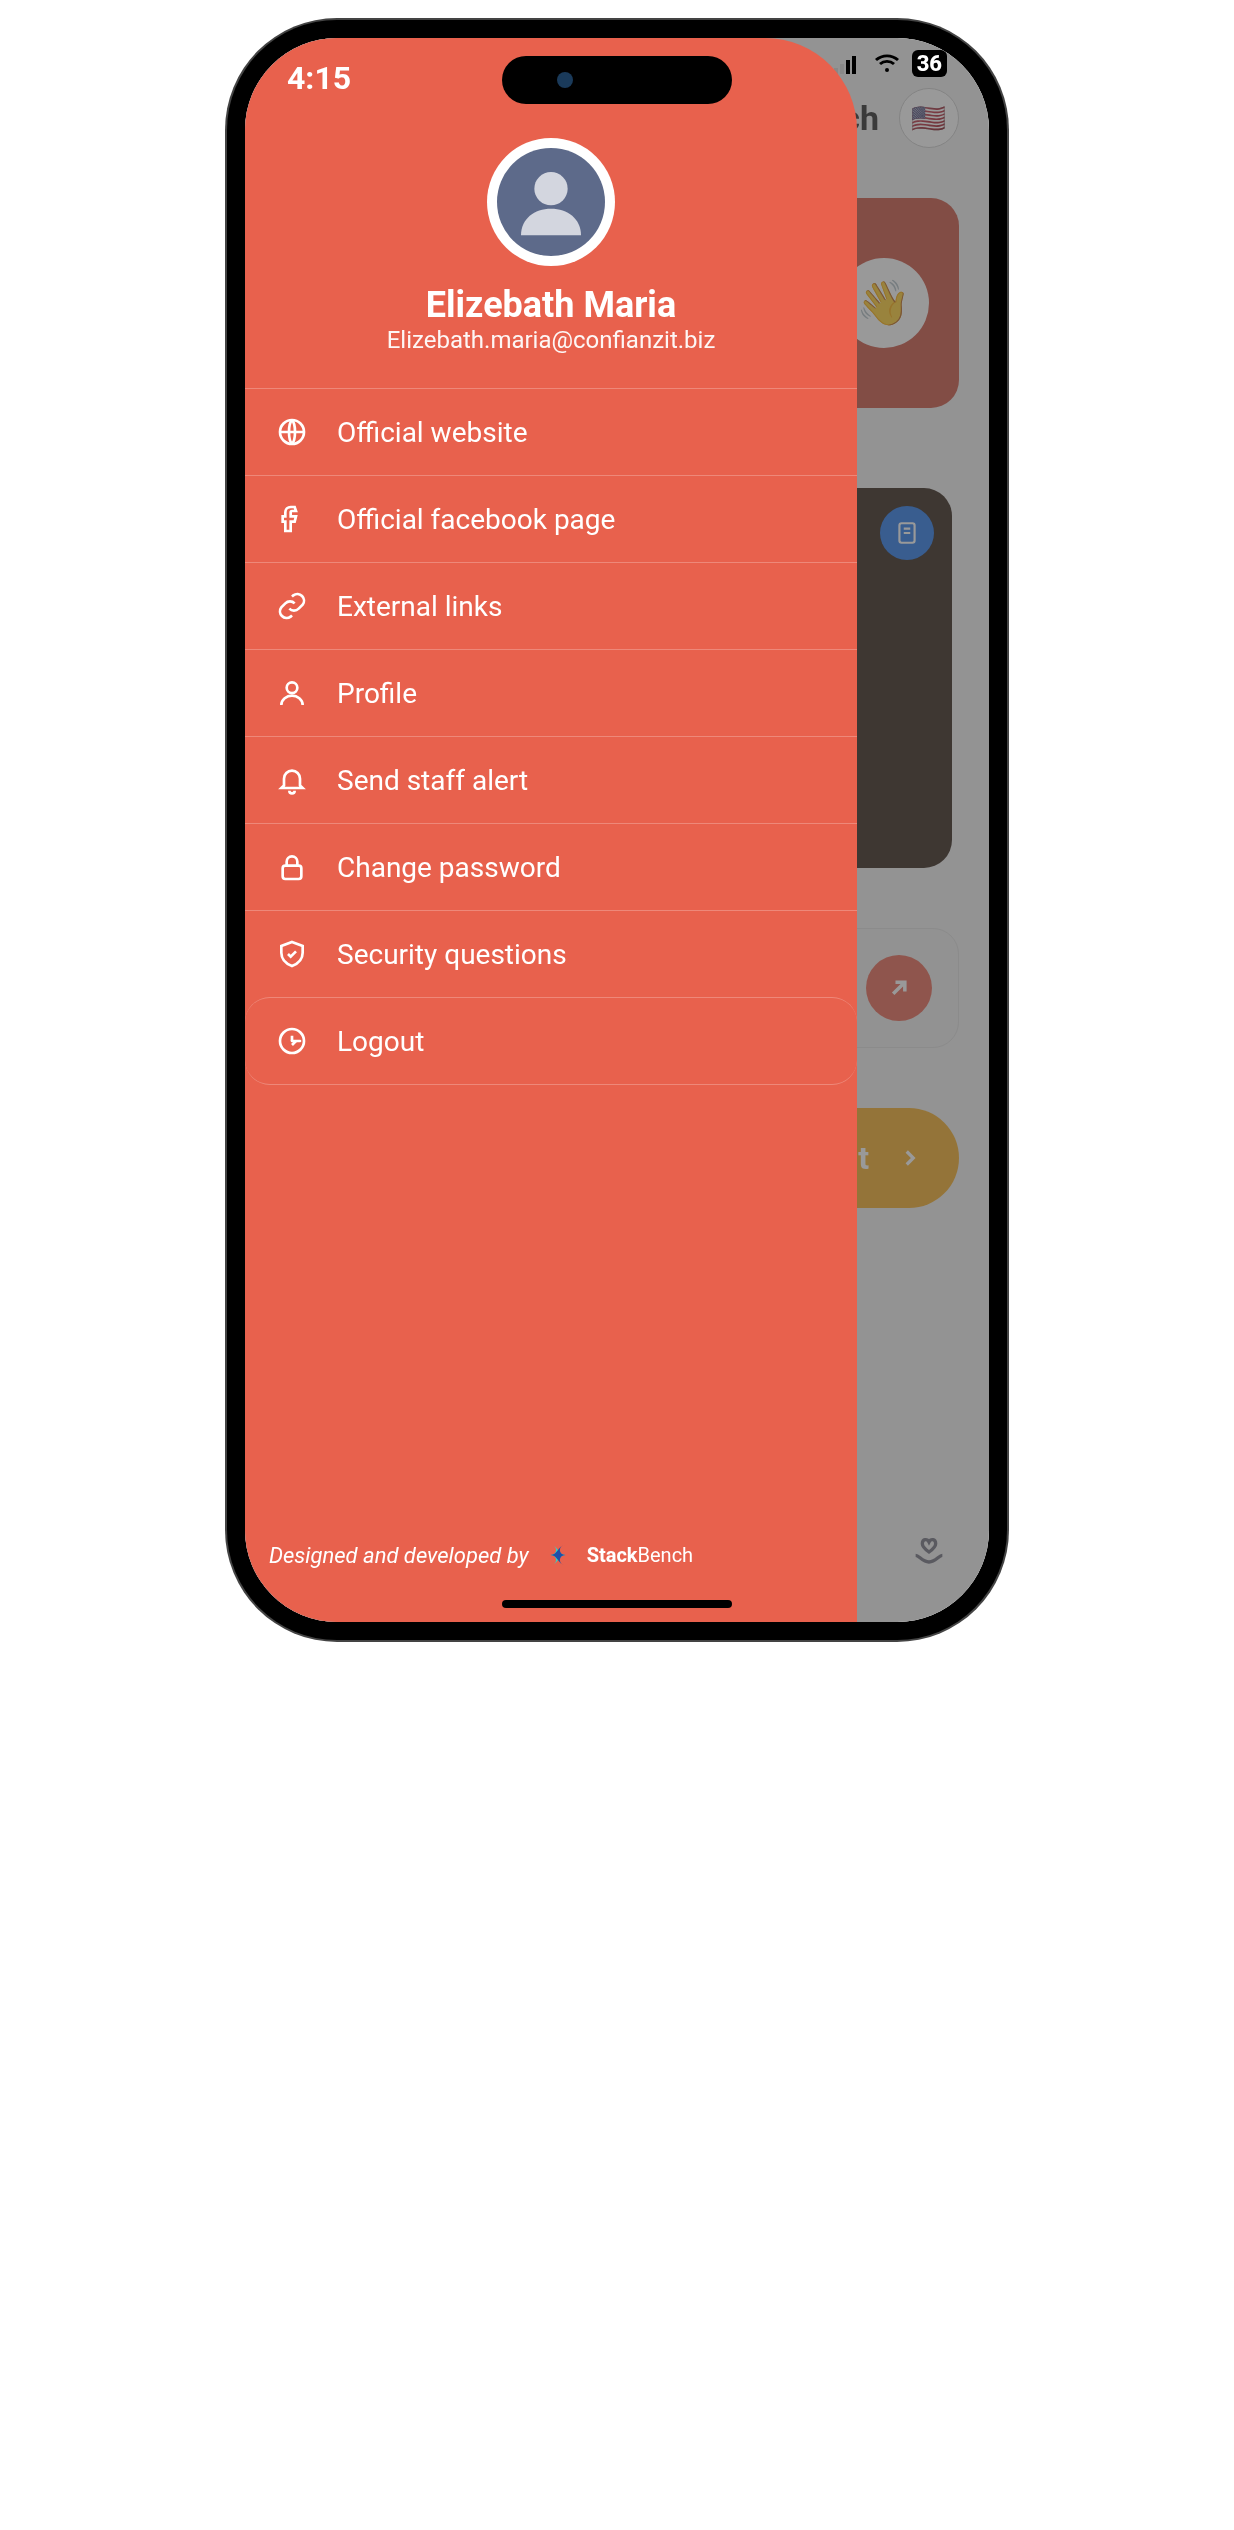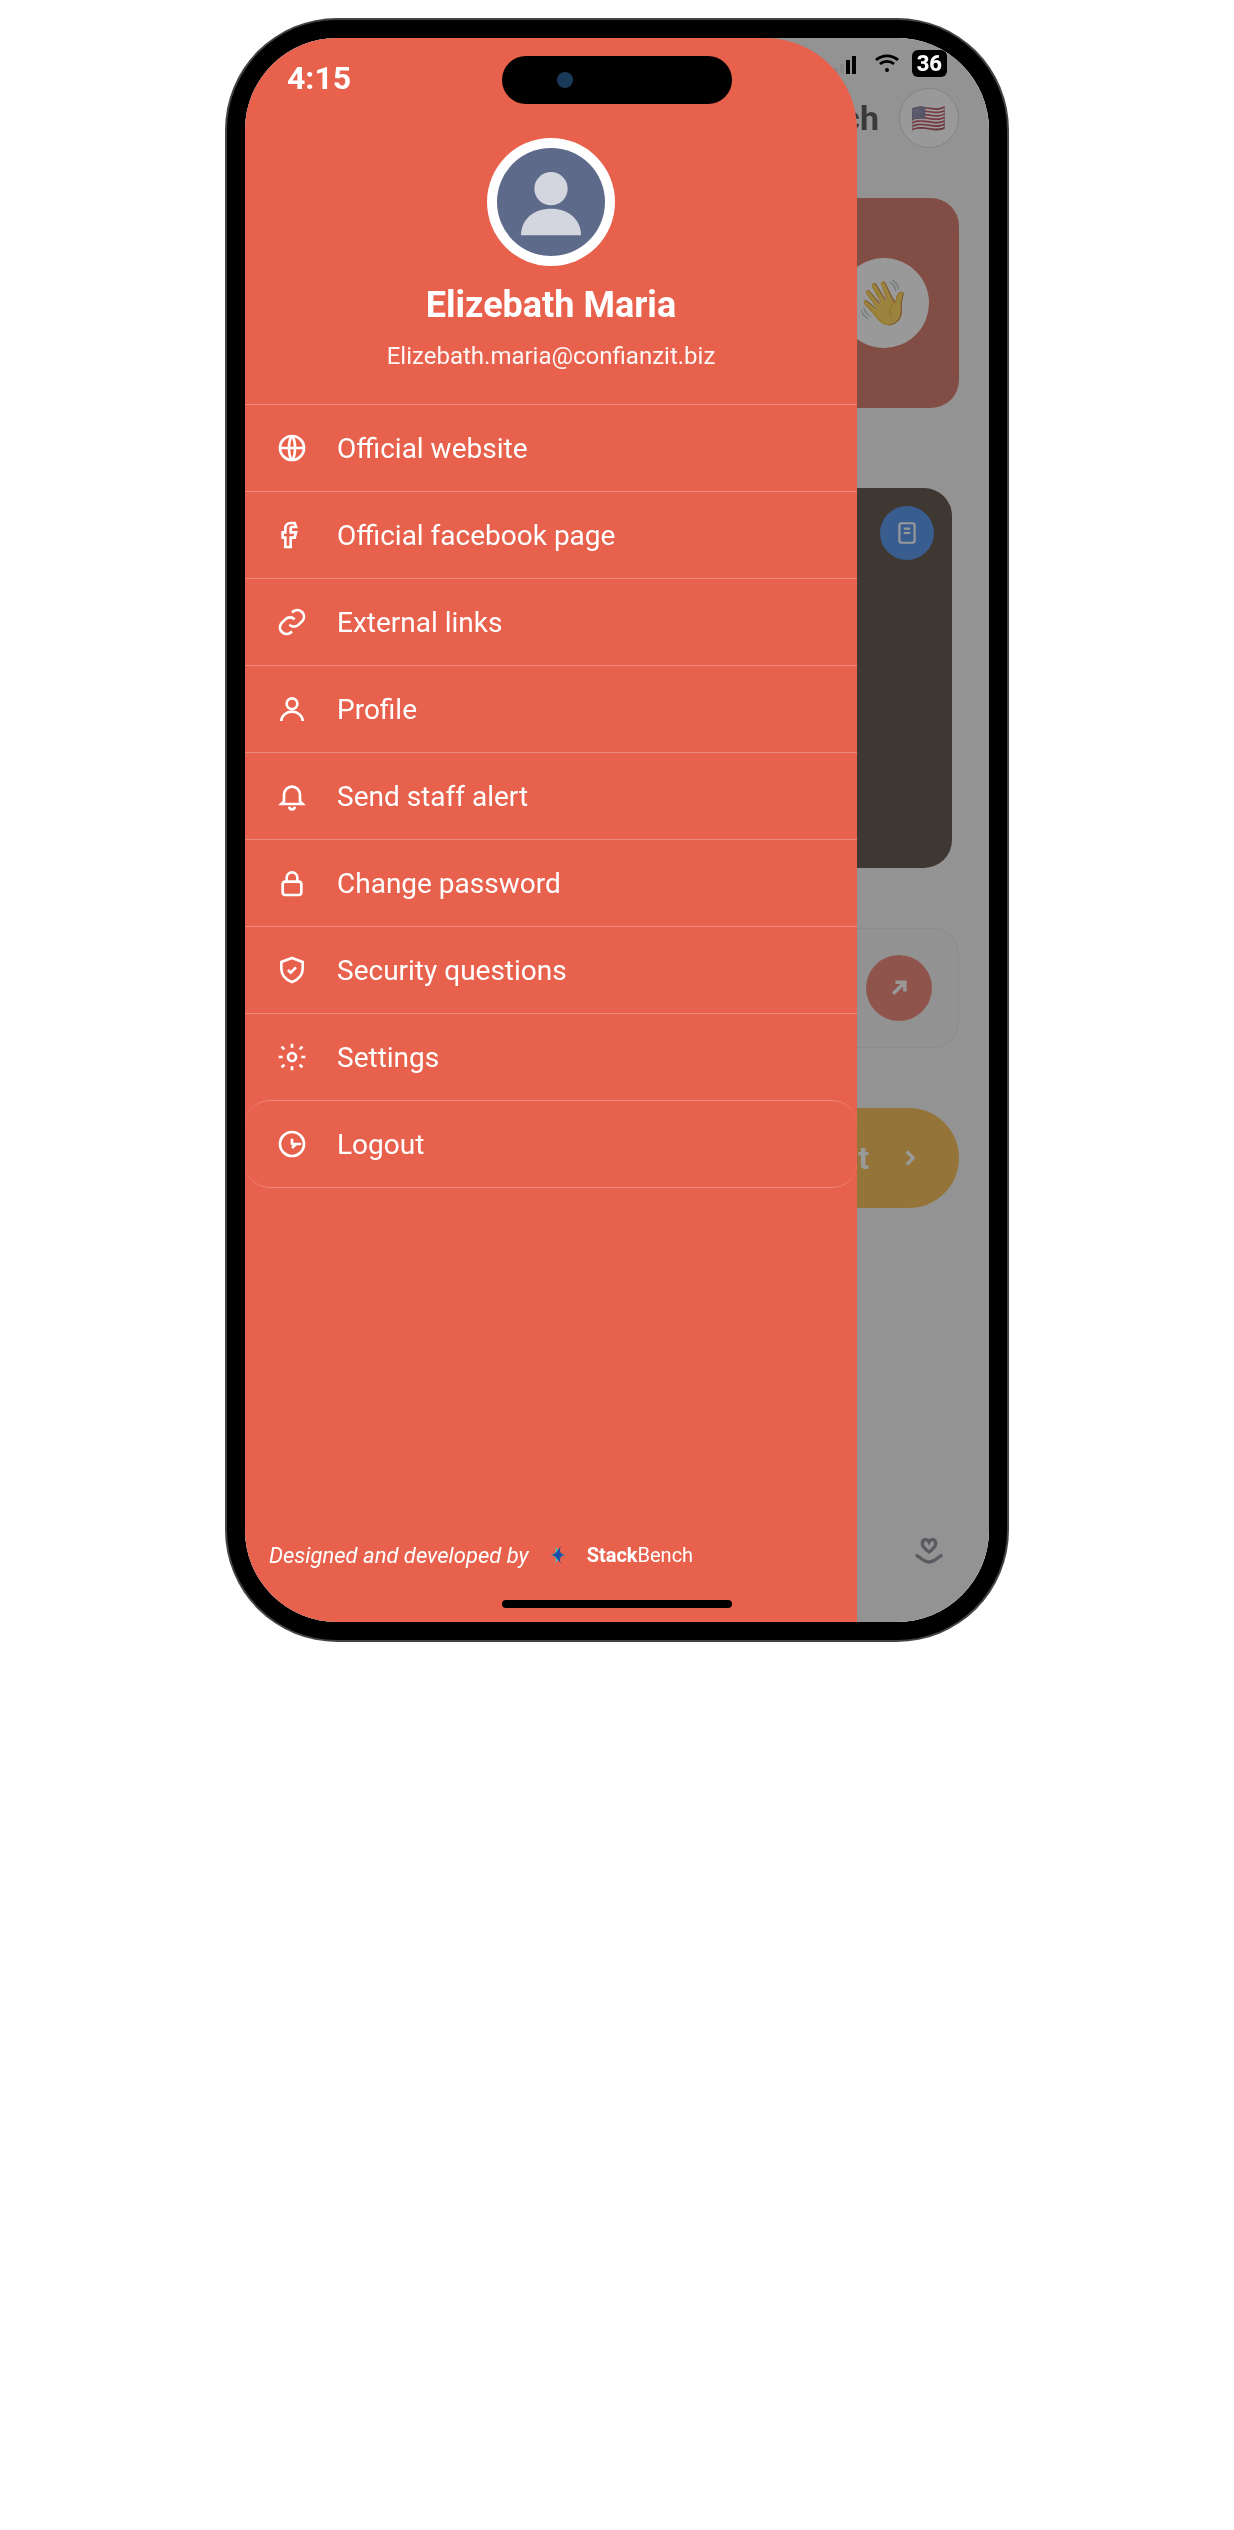--- a/index.html
+++ b/index.html
@@ -158,21 +158,21 @@
   }
   .avatar{
     width:128px;height:128px;border-radius:50%;background:#fff;
     display:flex;align-items:center;justify-content:center;
   }
   .avatar-inner{
     width:108px;height:108px;border-radius:50%;background:#5d6a8a;
     display:flex;align-items:center;justify-content:center;
   }
   .profile-name{font-size:36px;font-weight:700;margin-top:18px;}
-  .profile-email{font-size:24px;opacity:0.95;margin-top:16px;}
+  .profile-email{font-size:24px;opacity:0.95;margin-top:0;}
   .menu{
     display:flex;flex-direction:column;
     margin-top:8px;
   }
   .menu-item{
     display:flex;align-items:center;gap:28px;
     padding:26px 30px;
     border-top:1px solid rgba(255,255,255,0.25);
     font-size:28px;
     cursor:pointer;
@@ -348,29 +348,20 @@
               <svg viewBox="0 0 24 24">
                 <path d="M12 3l8 3v5c0 5-3 8-8 10-5-2-8-5-8-10V6z"></path>
                 <path d="M9 12l2 2 4-4"></path>
               </svg>
             </span>
           <span>Security questions</span>
         </div>
         <div class="menu-item">
           <span class="menu-icon">
               <svg viewBox="0 0 24 24">
-                <circle cx="12" cy="12" r="3"></circle>
-                <path d="M12 2v3M12 19v3M4.2 4.2l2.1 2.1M17.7 17.7l2.1 2.1M2 12h3M19 12h3M4.2 19.8l2.1-2.1M17.7 6.3l2.1-2.1"></path>
-              </svg>
-            </span>
-          <span>Settings</span>
-        </div>
-        <div class="menu-item">
-          <span class="menu-icon">
-              <svg viewBox="0 0 24 24">
                 <circle cx="12" cy="12" r="9"></circle>
                 <path d="M12 8v4M15 12l-3 3"></path>
                 <path d="M12 12h6" stroke-linecap="round"></path>
               </svg>
             </span>
           <span>Logout</span>
         </div>
       </div>
 
       <div class="drawer-footer">

